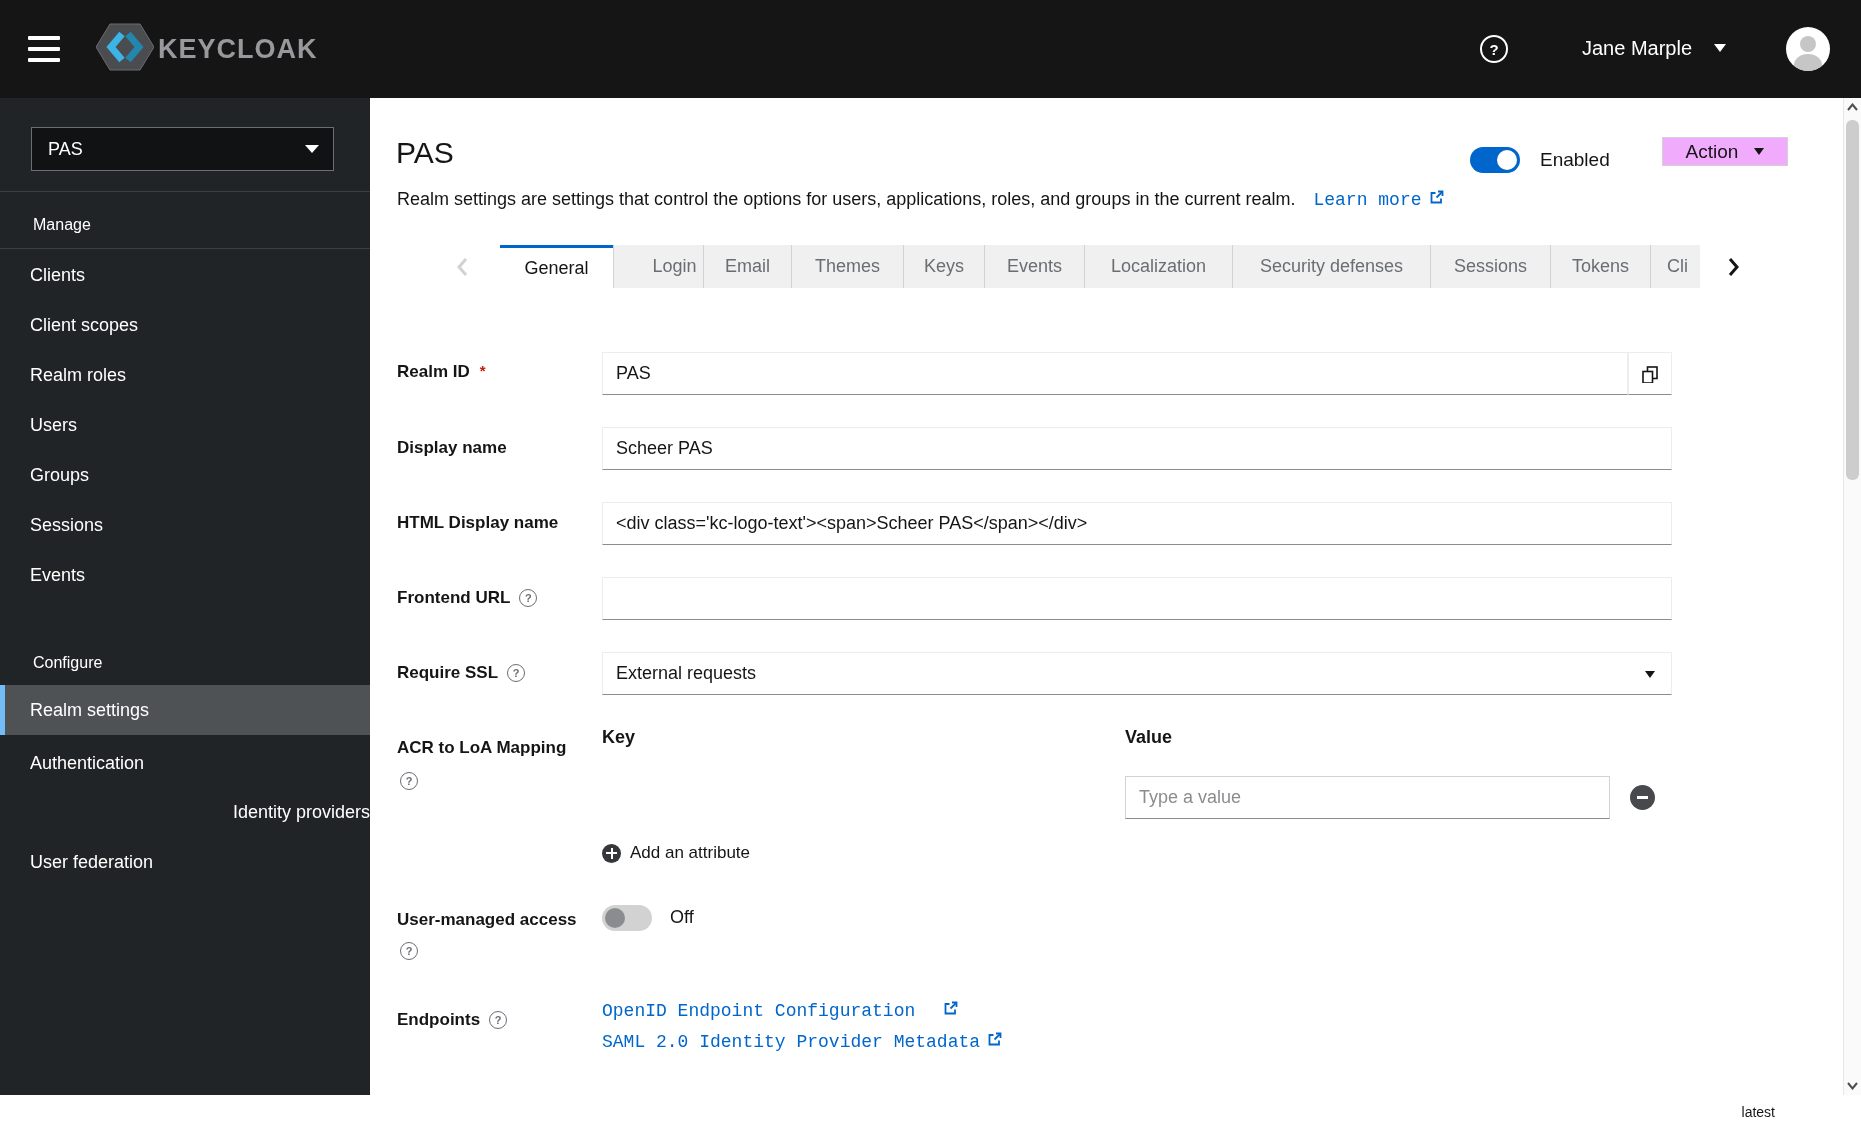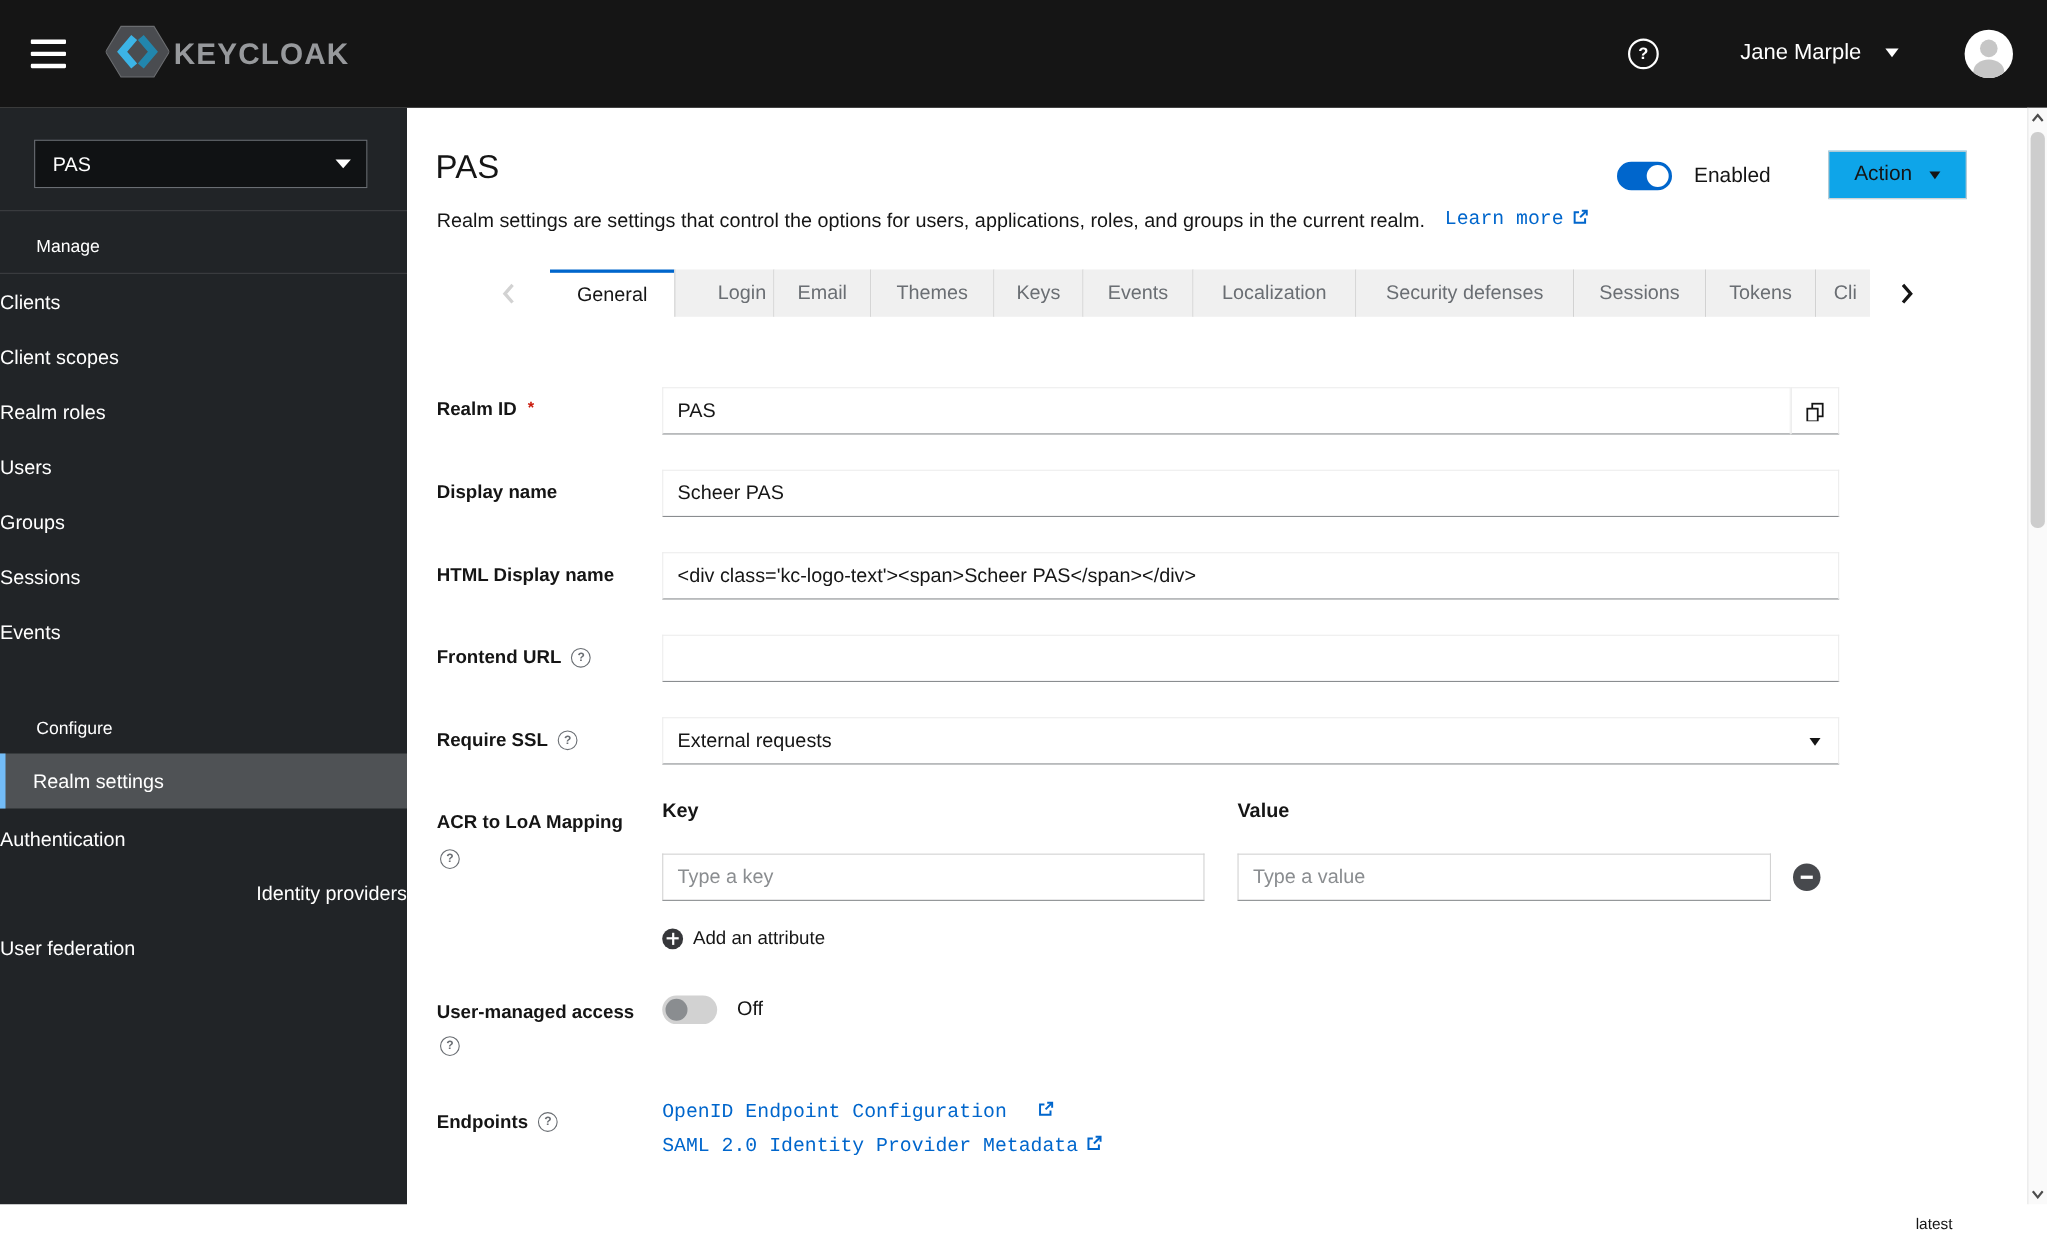--- a/index.html
+++ b/index.html
@@ -19,33 +19,33 @@
   .user-name { color:#fff; font-size:20px; }
   .caret { width:0; height:0; border-left:6px solid transparent; border-right:6px solid transparent; border-top:8px solid #fff; }
   .avatar { position:absolute; left:1786px; top:27px; width:44px; height:44px; border-radius:50%; background:#fff; overflow:hidden; cursor:pointer; }
 
   
   .sidebar { position:absolute; left:0; top:98px; width:370px; height:997px; background:#212427; }
   .realm-select { position:absolute; left:31px; top:29px; width:303px; height:44px; background:#101214; border:1px solid #6a6e73; color:#fff; font-size:18px; display:flex; align-items:center; padding:0 16px; cursor:pointer; }
   .realm-select .caret { position:absolute; right:14px; border-left-width:7px; border-right-width:7px; }
   .side-divider { position:absolute; left:0; width:370px; height:0; border-top:1px solid #3c3f42; }
   .nav-group { position:absolute; left:33px; color:#fff; font-size:16px; height:26px; line-height:26px; }
-  .nav-item { position:absolute; left:0; width:370px; height:50px; line-height:50px; color:#fff; font-size:18px; cursor:pointer; }
+  .nav-item { position:absolute; left:0; width:370px; height:50px; line-height:50px; padding-left:30px; color:#fff; font-size:18px; cursor:pointer; }
   .nav-item.selected { background:#4f5255; border-left:5px solid #73bcf7; padding-left:25px; }
 
   
   .page-title { position:absolute; left:396px; top:136px; font-size:30px; font-weight:400; color:#151515; }
   .desc-row { position:absolute; left:397px; top:189px; display:flex; align-items:center; gap:18px; font-size:18px; color:#151515; }
   .link { color:#0066cc; text-decoration:none; display:inline-flex; align-items:center; gap:7px; cursor:pointer;font-family:Liberation Mono, monospace; }
   .switch { position:absolute; width:50px; height:26px; border-radius:13px; cursor:pointer; }
   .switch .knob { position:absolute; top:3px; width:20px; height:20px; border-radius:50%; }
   .switch.on { background:#0066cc; } .switch.on .knob { right:3px; background:#fff; }
   .switch.off { background:#d2d2d2; } .switch.off .knob { left:3px; background:#8a8d90; }
   .enabled-label { position:absolute; left:1540px; top:149px; font-size:19px; color:#151515; }
-  .action-btn { position:absolute; left:1662px; top:137px; width:126px; height:44px; background:#0ea5e9; border:1px solid #d2d2d2; font-size:19px; color:#151515; display:flex; align-items:center; justify-content:center; gap:16px; cursor:pointer; font-family:inherit; }
+  .action-btn { position:absolute; left:1662px; top:137px; width:126px; height:29px; background:#f0abfc; border:1px solid #d2d2d2; font-size:19px; color:#151515; display:flex; align-items:center; justify-content:center; gap:16px; cursor:pointer; font-family:inherit; }
   .action-btn .caret { border-top-color:#151515; border-left-width:5px; border-right-width:5px; border-top-width:7px; }
 
   
   .tab { position:absolute; top:245px; height:43px; background:#f0f0f0; border-right:1px solid #d2d2d2; color:#6a6e73; font-size:18px; display:flex; align-items:center; justify-content:center; cursor:pointer; overflow:hidden; white-space:nowrap; }
   .tab.active { background:#fff; color:#151515; border-top:3px solid #0066cc; border-right:none; }
   .tab.bl { border-left:1px solid #d2d2d2;padding-left:32px; }
   .tab.clip { justify-content:flex-start; padding-left:16px; border-right:none; }
   .tab-scroll { position:absolute; top:245px; height:43px; width:36px; background:none; border:none; display:flex; align-items:center; justify-content:center; cursor:pointer; }
 
   
@@ -214,21 +214,20 @@
     <span>External requests</span>
     <span class="caret"></span>
   </div>
 
   <div class="flabel" style="top:736px;">
     <span>ACR to LoA Mapping</span>
   </div>
   <span class="qmark abs" style="left:400px; top:772px;">?</span>
   <div class="col-header" style="left:602px;">Key</div>
   <div class="col-header" style="left:1125px;">Value</div>
-  <input class="pf-input gray" style="left: 602px; top: 776px; width: 493px;" placeholder="Type a key">
   <input class="pf-input gray" style="left: 1125px; top: 776px; width: 485px;" placeholder="Type a value">
   <button class="circle-btn minus-btn">
       <i></i>
     </button>
   <button class="add-row">
     <span class="plus-ico"></span>
     <span>Add an attribute</span>
   </button>
 
   <div class="flabel" style="top:908px;">

